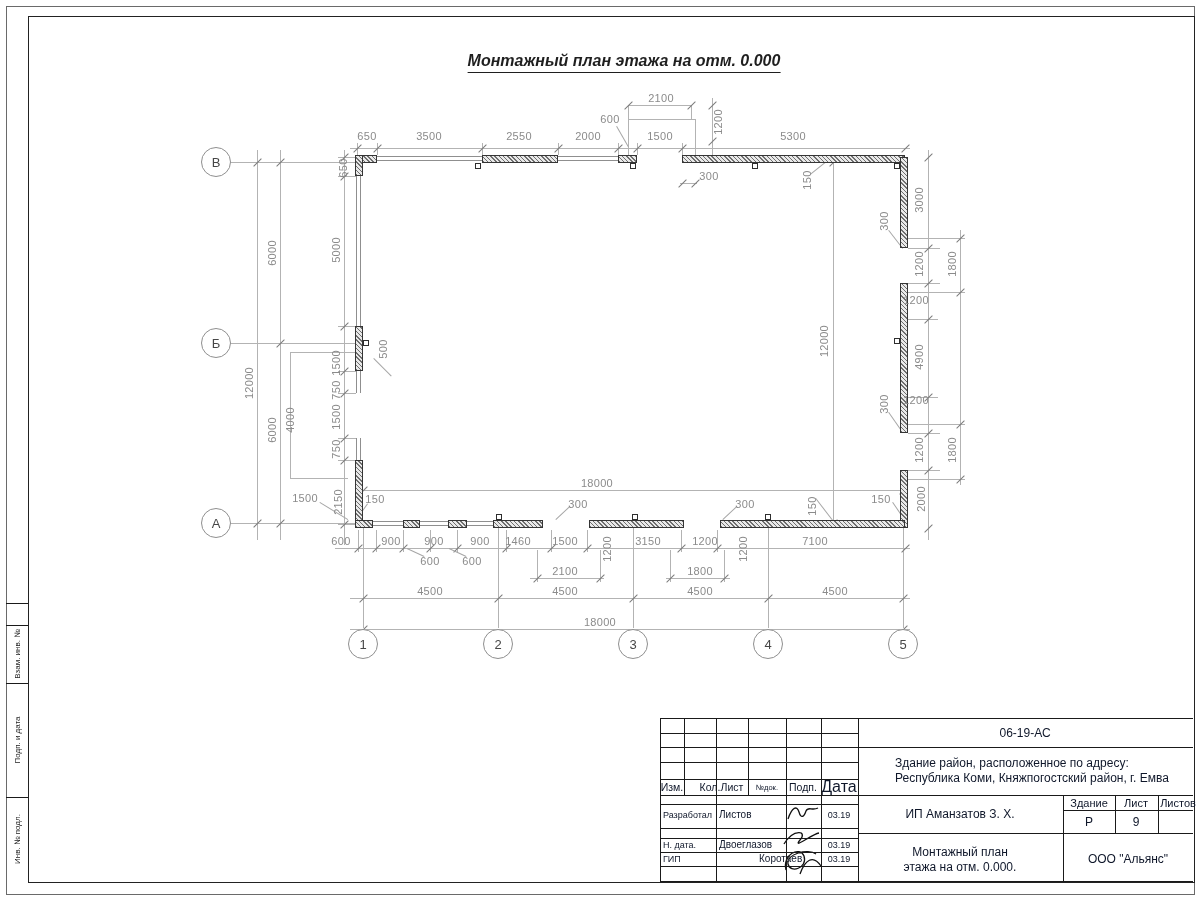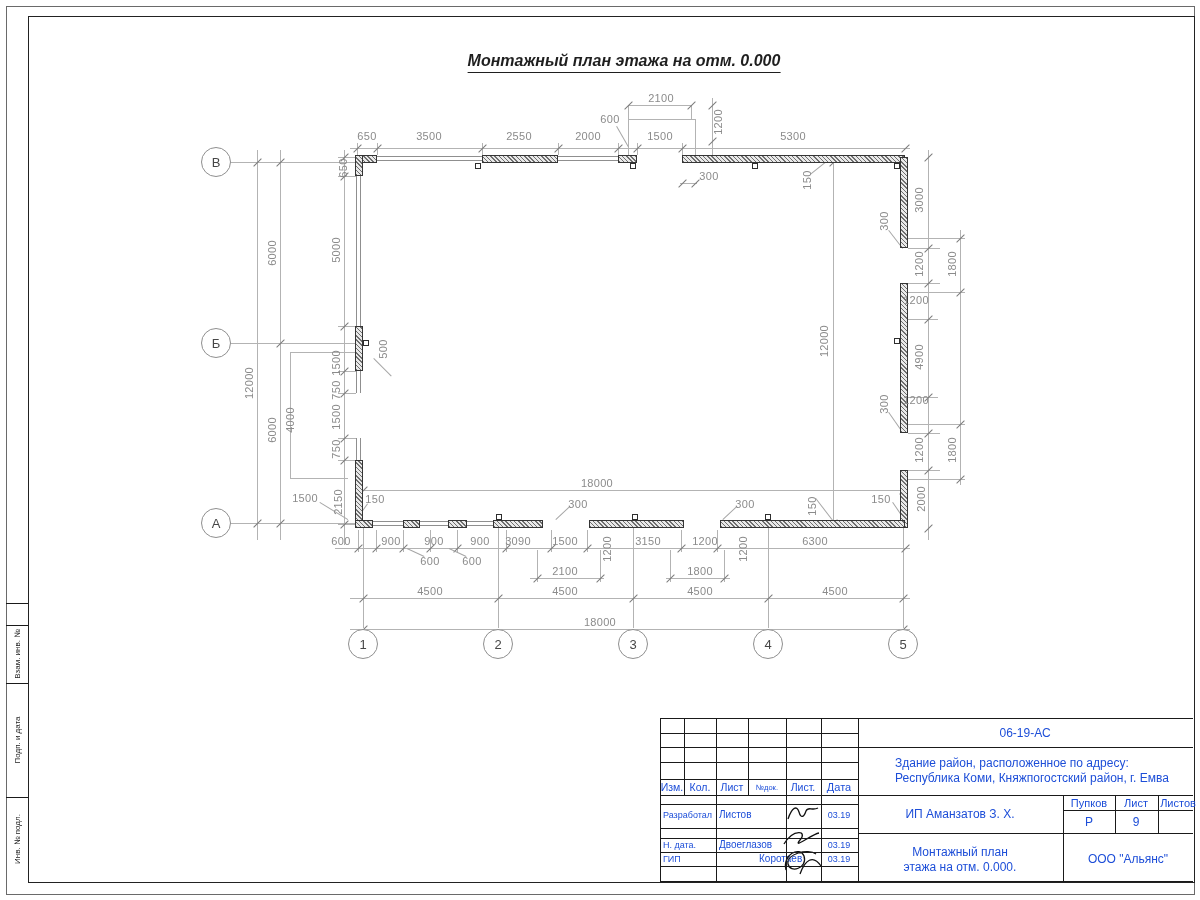--- a/index.html
+++ b/index.html
@@ -27,21 +27,21 @@
   .tab{box-sizing:border-box;width:6px;height:6px;background:#fff;border:1px solid #2e2e2e;}
   .axis-circle{width:28px;height:28px;border:1px solid #8f8f8f;border-radius:50%;
                display:flex;align-items:center;justify-content:center;
                font-size:13px;color:#474747;background:#fff;transform:translate(-50%,-50%);}
   .sheet-title{font-size:16px;font-weight:bold;font-style:italic;color:#1f1f1f;
                border-bottom:1px solid #1f1f1f;padding-bottom:2px;transform:translate(-50%,0);
                white-space:nowrap;}
   
   .tbh{height:1px;background:#1a1a1a;}
   .tbv{width:1px;background:#1a1a1a;}
-  .tb-text{color:#1d4ed8;white-space:nowrap;}
+  .tb-text{color:#0f172a;white-space:nowrap;}
   .center{transform:translate(-50%,-50%);}
 </style>
 </head>
 <body>
 
 <div class="abs outer-border"></div>
 <div class="abs inner-frame"></div>
 <div class="abs strip-label" style="left:17px;top:654px;">Взам. инв. №</div>
 <div class="abs strip-label" style="left:17px;top:740px;">Подп. и дата</div>
 <div class="abs strip-label" style="left:17px;top:839px;">Инв. № подл.</div>
@@ -269,27 +269,27 @@
     <div class="abs dim" style="left: 305px; top: 498px;">1500</div>
     <div class="abs dim" style="left: 375px; top: 499px;">150</div>
     <div class="abs dim" style="left: 597px; top: 483px;">18000</div>
     <div class="abs dim" style="left: 578px; top: 504px;">300</div>
     <div class="abs dim" style="left: 745px; top: 504px;">300</div>
     <div class="abs dim rot" style="left: 812px; top: 506px;">150</div>
     <div class="abs dim" style="left: 341px; top: 541px;">600</div>
     <div class="abs dim" style="left: 391px; top: 541px;">900</div>
     <div class="abs dim" style="left: 434px; top: 541px;">900</div>
     <div class="abs dim" style="left: 480px; top: 541px;">900</div>
-    <div class="abs dim" style="left: 518px; top: 541px;">3090</div>
+    <div class="abs dim" style="left: 518px; top: 541px;">1460</div>
     <div class="abs dim" style="left: 565px; top: 541px;">1500</div>
     <div class="abs dim rot" style="left: 607px; top: 549px;">1200</div>
     <div class="abs dim" style="left: 648px; top: 541px;">3150</div>
     <div class="abs dim" style="left: 705px; top: 541px;">1200</div>
     <div class="abs dim rot" style="left: 743px; top: 549px;">1200</div>
-    <div class="abs dim" style="left: 815px; top: 541px;">6300</div>
+    <div class="abs dim" style="left: 815px; top: 541px;">7100</div>
     <div class="abs dim" style="left: 430px; top: 561px;">600</div>
     <div class="abs dim" style="left: 472px; top: 561px;">600</div>
     <div class="abs dim" style="left: 565px; top: 571px;">2100</div>
     <div class="abs dim" style="left: 700px; top: 571px;">1800</div>
     <div class="abs dim" style="left: 430px; top: 591px;">4500</div>
     <div class="abs dim" style="left: 565px; top: 591px;">4500</div>
     <div class="abs dim" style="left: 700px; top: 591px;">4500</div>
     <div class="abs dim" style="left: 835px; top: 591px;">4500</div>
     <div class="abs dim" style="left: 600px; top: 622px;">18000</div>
     <div class="abs axis-circle" style="left: 216px; top: 162px;">В</div>
@@ -300,35 +300,35 @@
     <div class="abs axis-circle" style="left: 633px; top: 644px;">3</div>
     <div class="abs axis-circle" style="left: 768px; top: 644px;">4</div>
     <div class="abs axis-circle" style="left: 903px; top: 644px;">5</div>
   </div>
 
 <div id="titleblock" class="abs" style="left:0;top:0;width:1200px;height:900px;">
   <div class="abs tb-text center" style="left:1025px;top:733px;font-size:12px;">06-19-АС</div>
   <div class="abs tb-text" style="left:895px;top:756px;font-size:12px;">Здание район, расположенное по адресу:</div>
   <div class="abs tb-text" style="left:895px;top:771px;font-size:12px;">Республика Коми, Княжпогостский район, г. Емва</div>
   <div class="abs tb-text center" style="left:960px;top:814px;font-size:12px;">ИП Аманзатов З. Х.</div>
-  <div class="abs tb-text center" style="left:1089px;top:803px;font-size:11px;">Пупков</div>
+  <div class="abs tb-text center" style="left:1089px;top:803px;font-size:11px;">Здание</div>
   <div class="abs tb-text center" style="left:1136px;top:803px;font-size:11px;">Лист</div>
   <div class="abs tb-text center" style="left:1178px;top:803px;font-size:11px;">Листов</div>
   <div class="abs tb-text center" style="left:1089px;top:822px;font-size:12px;">Р</div>
   <div class="abs tb-text center" style="left:1136px;top:822px;font-size:12px;">9</div>
   <div class="abs tb-text center" style="left:960px;top:852px;font-size:12px;">Монтажный план</div>
   <div class="abs tb-text center" style="left:960px;top:867px;font-size:12px;">этажа на отм. 0.000.</div>
   <div class="abs tb-text center" style="left:1128px;top:859px;font-size:12px;">ООО "Альянс"</div>
 
   <div class="abs tb-text center" style="left:672px;top:787px;font-size:10.5px;">Изм.</div>
-  <div class="abs tb-text center" style="left:700px;top:787px;font-size:10.5px;">Кол.</div>
+  <div class="abs tb-text center" style="left:700px;top:787px;font-size:10.5px;padding-left:20px;">Кол.</div>
   <div class="abs tb-text center" style="left:732px;top:787px;font-size:10.5px;">Лист</div>
   <div class="abs tb-text center" style="left:767px;top:787px;font-size:7.5px;">№док.</div>
-  <div class="abs tb-text center" style="left:803px;top:787px;font-size:10.5px;">Лист.</div>
-  <div class="abs tb-text center" style="left:839px;top:787px;font-size:11px;">Дата</div>
+  <div class="abs tb-text center" style="left:803px;top:787px;font-size:10.5px;">Подп.</div>
+  <div class="abs tb-text center" style="left:839px;top:787px;font-size:16px;">Дата</div>
 
   <div class="abs tb-text" style="left:663px;top:810px;font-size:9px;">Разработал</div>
   <div class="abs tb-text" style="left:719px;top:809px;font-size:10px;">Листов</div>
   <div class="abs tb-text center" style="left:839px;top:815px;font-size:9px;">03.19</div>
   <div class="abs tb-text" style="left:663px;top:840px;font-size:9px;">Н. дата.</div>
   <div class="abs tb-text" style="left:719px;top:839px;font-size:10px;">Двоеглазов</div>
   <div class="abs tb-text center" style="left:839px;top:845px;font-size:9px;">03.19</div>
   <div class="abs tb-text" style="left:663px;top:854px;font-size:9px;">ГИП</div>
   <div class="abs tb-text" style="left:719px;top:853px;font-size:10px;padding-left:40px;">Коротаев</div>
   <div class="abs tb-text center" style="left:839px;top:859px;font-size:9px;">03.19</div>

